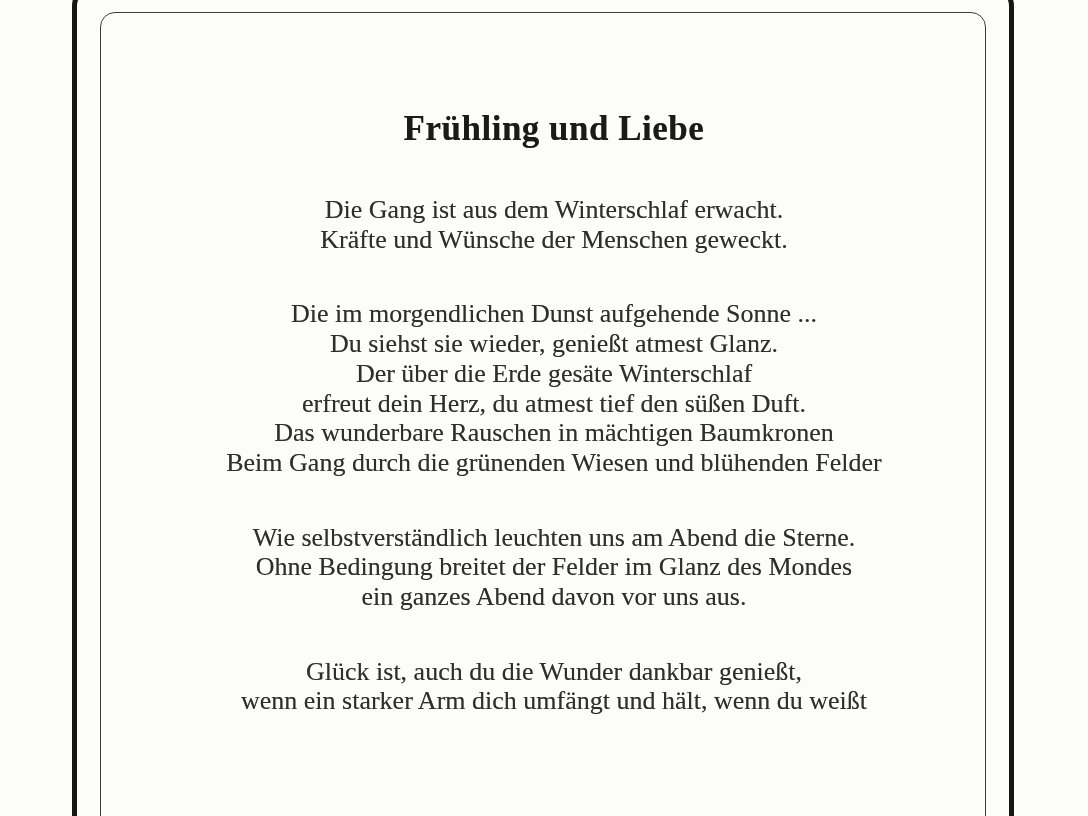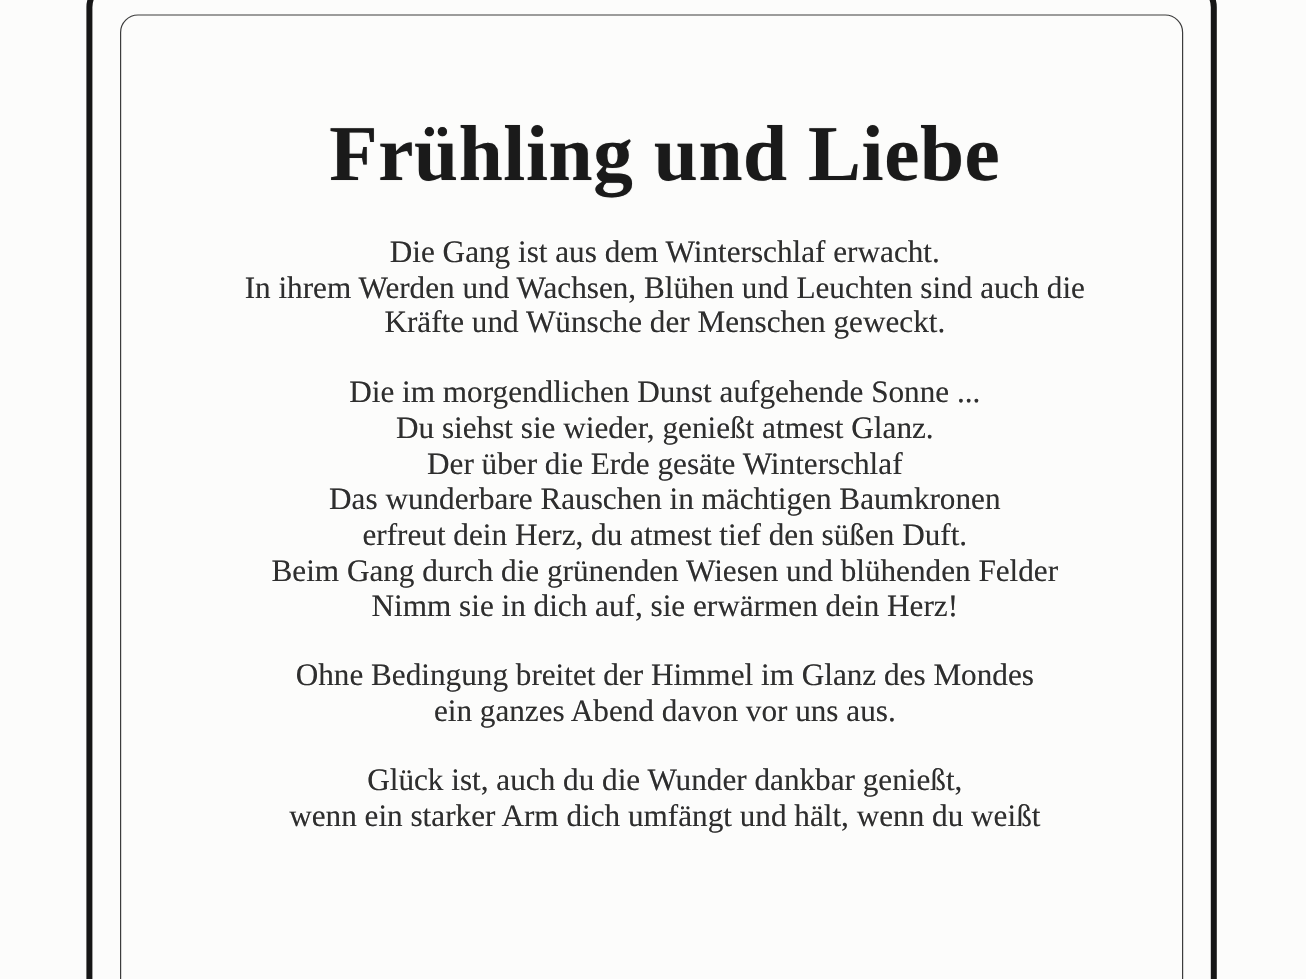--- a/index.html
+++ b/index.html
@@ -39,65 +39,64 @@
     border-radius: 15px;
     box-sizing: border-box;
   }
   .poem-title {
     position: absolute;
     left: 20px;
     top: 104px;
     width: 1068px;
     margin: 0;
     text-align: center;
-    font-size: 66px;
+    font-size: 35px;
     line-height: 49px;
     font-weight: bold;
     letter-spacing: 0.5px;
     color: var(--title-ink, #1a1a1a);
     text-shadow: 0 0 0.6px rgba(20,20,20,0.55);
   }
   .poem-body {
     position: absolute;
     left: 20px;
     top: 195px;
     width: 1068px;
     text-align: center;
     font-size: 26px;
     line-height: 29.7px;
     color: var(--ink, #2e2e2e);
     text-shadow: 0 0 0.5px rgba(45,45,45,0.45);
   }
-  .stanza + .stanza { margin-top: 28px; }
+  .stanza + .stanza { margin-top: 45px; }
   .line { white-space: nowrap; }
 </style>
 </head>
 <body>
 
 <div class="scan">
   <div class="outer-frame"></div>
   <div class="inner-frame"></div>
   <h1 class="poem-title">Frühling und Liebe</h1>
   <div class="poem-body">
       <div class="stanza">
         <div class="line">Die Gang ist aus dem Winterschlaf erwacht.</div>
-        <div class="line">In ihrem Werden und Wachsen, Blühen und Leuchten sind auch die</div>
         <div class="line">Kräfte und Wünsche der Menschen geweckt.</div>
       </div>
       <div class="stanza">
         <div class="line">Die im morgendlichen Dunst aufgehende Sonne ...</div>
         <div class="line">Du siehst sie wieder, genießt atmest Glanz.</div>
         <div class="line">Der über die Erde gesäte Winterschlaf</div>
+        <div class="line">erfreut dein Herz, du atmest tief den süßen Duft.</div>
         <div class="line">Das wunderbare Rauschen in mächtigen Baumkronen</div>
-        <div class="line">erfreut dein Herz, du atmest tief den süßen Duft.</div>
         <div class="line">Beim Gang durch die grünenden Wiesen und blühenden Felder</div>
-        <div class="line">Nimm sie in dich auf, sie erwärmen dein Herz!</div>
       </div>
       <div class="stanza">
-        <div class="line">Ohne Bedingung breitet der Himmel im Glanz des Mondes</div>
+        <div class="line">Wie selbstverständlich leuchten uns am Abend die Sterne.</div>
+        <div class="line">Ohne Bedingung breitet der Felder im Glanz des Mondes</div>
         <div class="line">ein ganzes Abend davon vor uns aus.</div>
       </div>
       <div class="stanza">
         <div class="line">Glück ist, auch du die Wunder dankbar genießt,</div>
         <div class="line">wenn ein starker Arm dich umfängt und hält, wenn du weißt</div>
       </div>
     </div>
 </div>
 
 </body></html>

